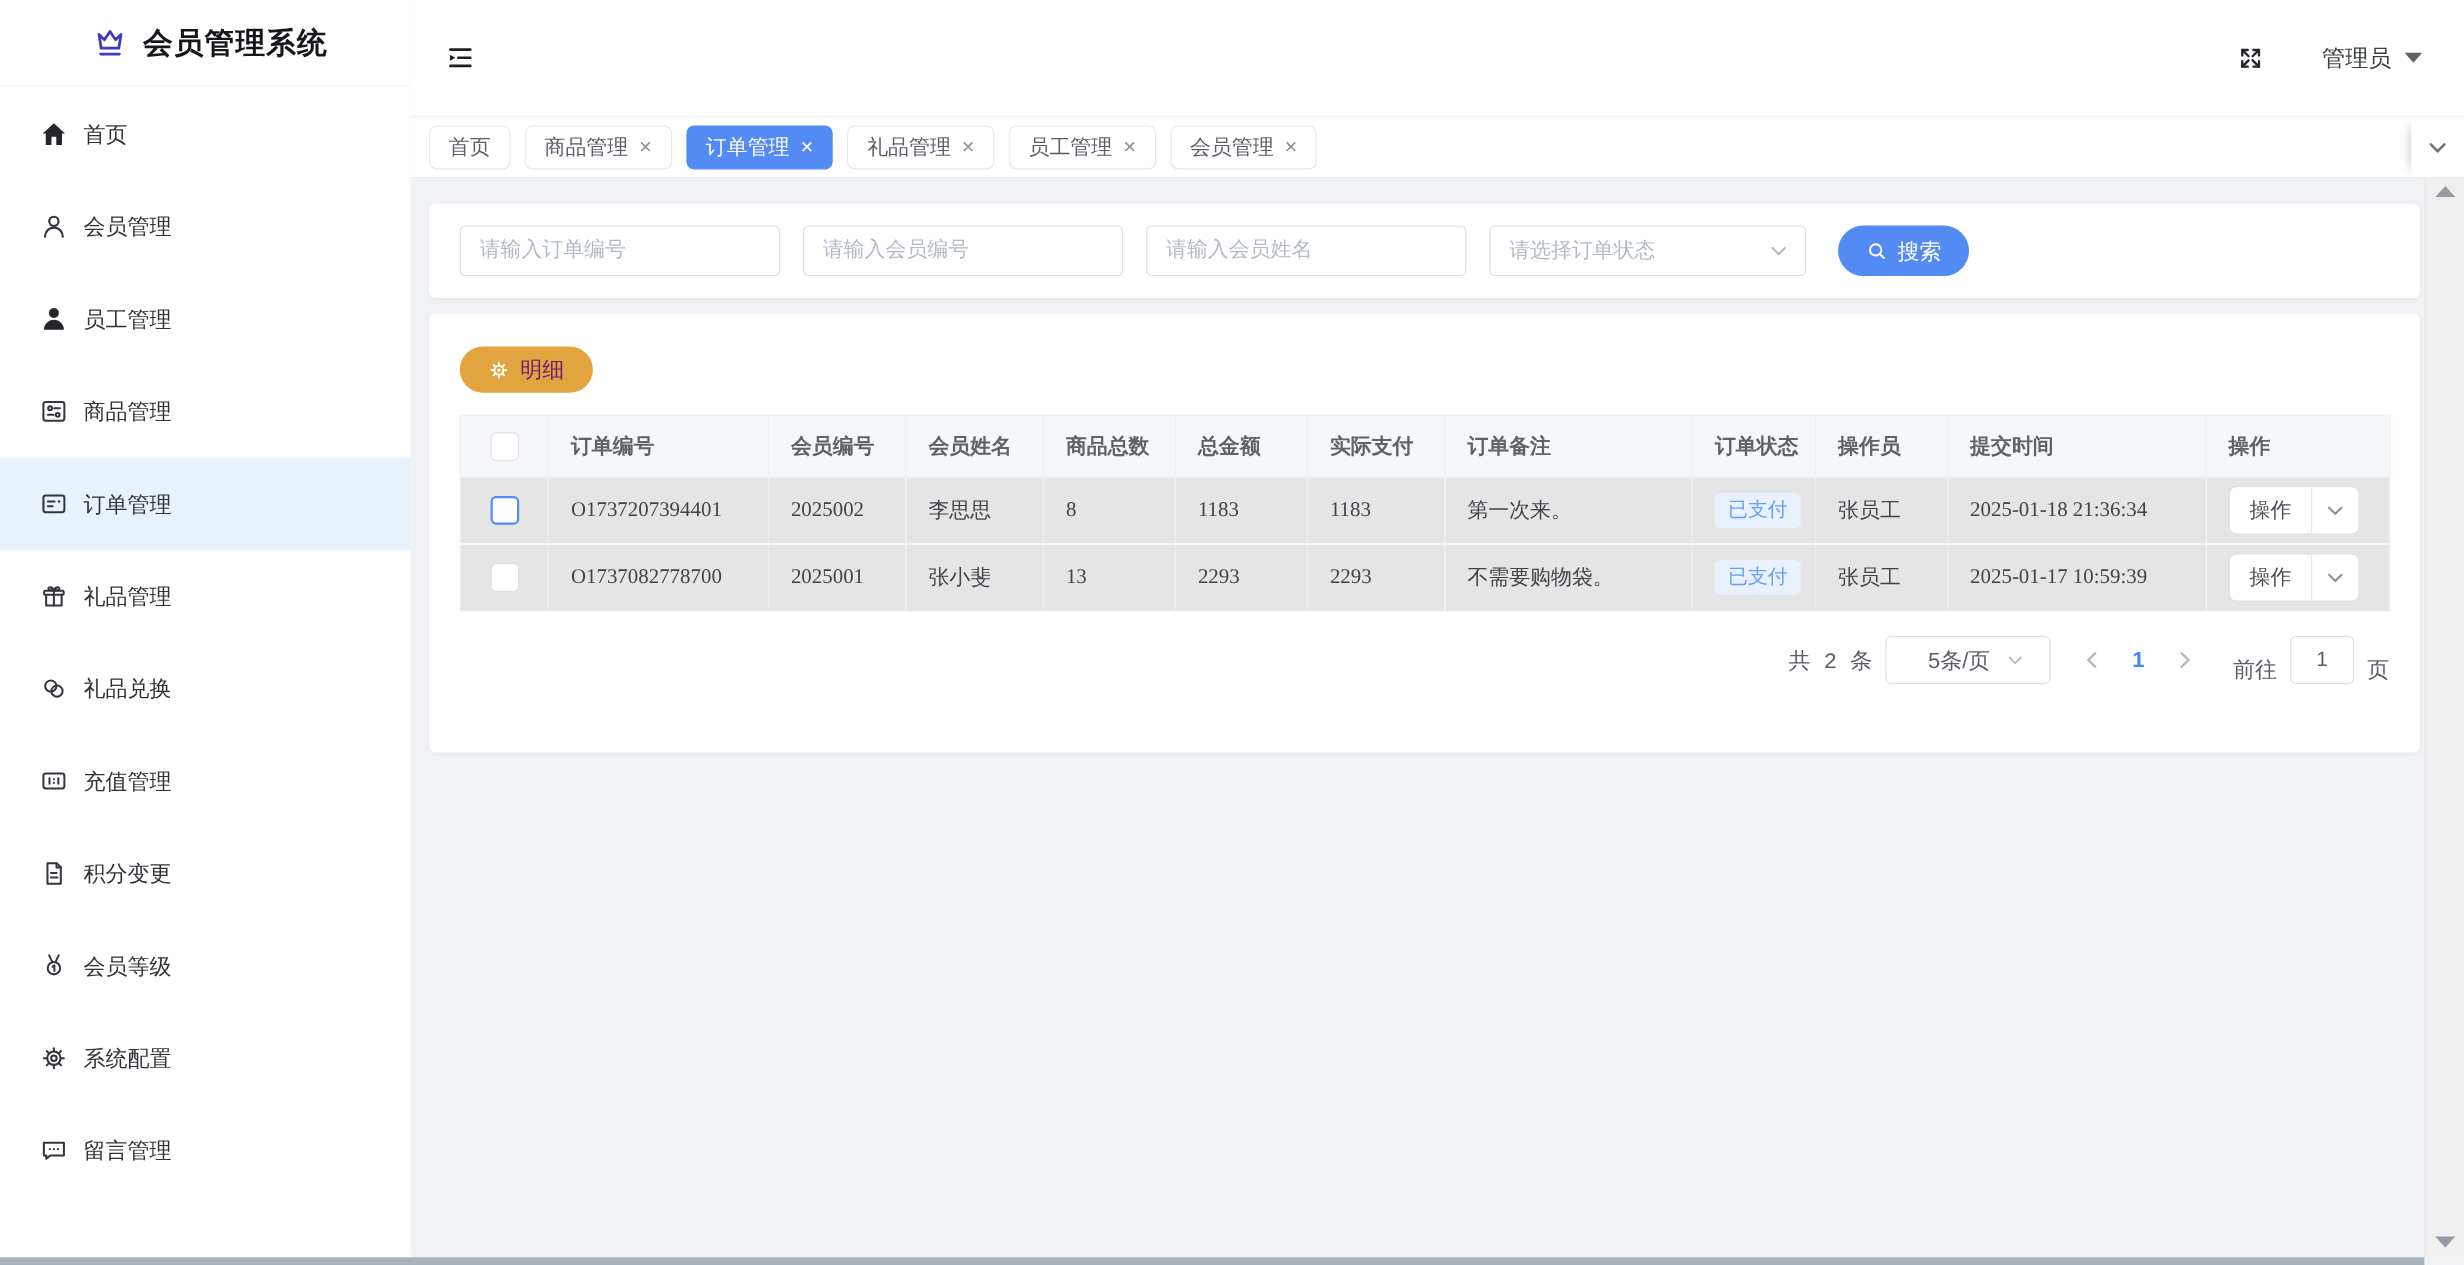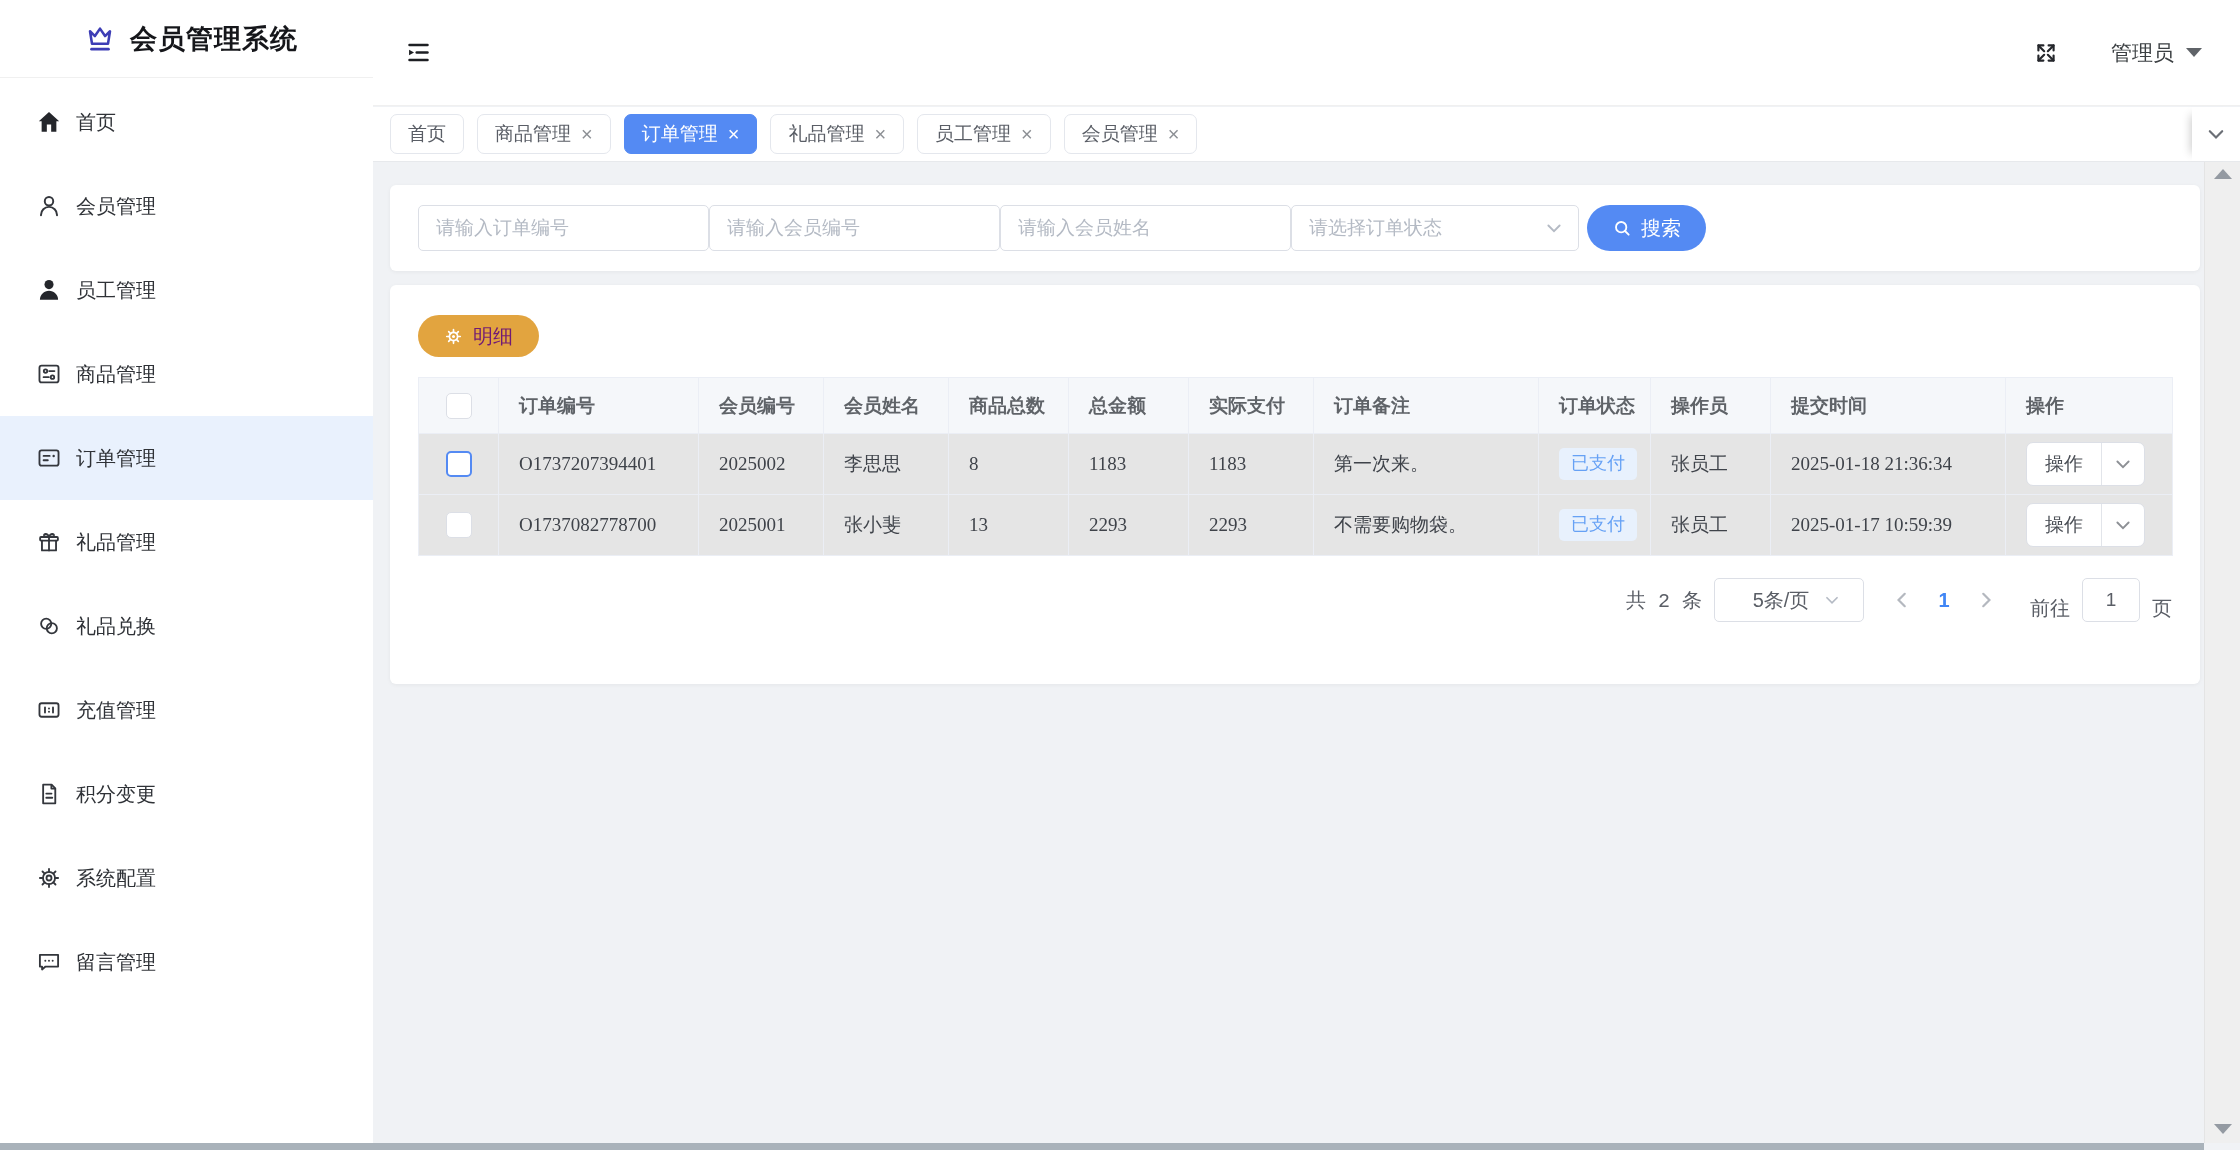--- a/index.html
+++ b/index.html
@@ -25,21 +25,21 @@
 
   
   .tabbar { position:absolute; left:373px; top:107px; width:1867px; height:55px; background:#fff; display:flex; align-items:center; padding-left:17px; gap:13px; border-bottom:1px solid #e7e9ec; z-index:2; }
   .tab { height:40px; display:inline-flex; align-items:center; padding:0 17px; border:1px solid #e4e7ed; border-radius:7px; background:#fff; font-size:19px; color:#5a5e66; gap:10px; cursor:pointer; white-space:nowrap; }
   .tab.active { background:#548af3; border-color:#548af3; color:#fff; }
   .tab-close { font-size:20px; line-height:1; color:#8d9095; }
   .tab.active .tab-close { color:#fff; }
   .tab-more { position:absolute; right:0; top:0; width:48px; height:54px; background:#fff; display:flex; align-items:center; justify-content:center; box-shadow:-9px 0 10px -8px rgba(0,0,0,.22); cursor:pointer; }
 
   
-  .search-card { position:absolute; left:390px; top:185px; width:1810px; height:86px; background:#fff; border-radius:6px; box-shadow:0 1px 4px rgba(0,0,0,.05); display:flex; align-items:center; padding:0 28px; z-index:1; }
+  .search-card { position:absolute; left:390px; top:185px; width:1810px; height:86px; background:#fff; border-radius:6px; box-shadow:0 1px 4px rgba(0,0,0,.05); display:flex; align-items:center; padding:0 28px; gap:21px; z-index:1; }
   .text-input { width:291px; height:46px; border:1px solid #dcdfe6; border-radius:5px; padding:0 17px; font-size:19px; color:#606266; outline:none; font-family:inherit; background:#fff; }
   .text-input::placeholder { color:#b4bac4; }
   .fake-select { width:288px; height:46px; border:1px solid #dcdfe6; border-radius:5px; padding:0 14px 0 17px; font-size:19px; color:#b4bac4; display:flex; align-items:center; justify-content:space-between; background:#fff; cursor:pointer; }
   .btn-search { height:46px; padding:0 25px; margin-left:8px; background:#548af3; color:#fff; border:none; border-radius:23px; font-size:20px; display:inline-flex; align-items:center; gap:9px; cursor:pointer; font-family:inherit; }
 
   .table-card { position:absolute; left:390px; top:285px; width:1810px; height:399px; background:#fff; border-radius:6px; box-shadow:0 1px 4px rgba(0,0,0,.05); padding:30px 28px 0 28px; z-index:1; }
   .btn-detail { height:42px; padding:0 26px; background:#e2a43f; color:#701a75; border:none; border-radius:21px; font-size:20px; display:inline-flex; align-items:center; gap:10px; cursor:pointer; font-family:inherit; }
 
   
   table.grid { width:1754px; border-collapse:collapse; table-layout:fixed; margin-top:20px; font-size:19px; }
@@ -170,20 +170,31 @@
     <div class="menu-item">
       <span class="mi-icon">
         <svg width="26" height="26" viewBox="0 0 24 24" fill="none" stroke="#33363c" stroke-width="1.7" stroke-linecap="round" stroke-linejoin="round">
           <path d="M6.6 3.4 H14.4 L17.8 6.8 V20.6 H6.6 Z"></path>
             <path d="M14.2 3.6 V7 H17.6"></path>
             <path d="M9.5 11.6 H14.3"></path>
             <path d="M9.5 15.5 H15"></path>
         </svg>
       </span>
       <span>积分变更</span>
+    </div>
+    <div class="menu-item">
+      <span class="mi-icon">
+        <svg width="26" height="26" viewBox="0 0 24 24" fill="none" stroke="#33363c" stroke-width="1.7" stroke-linecap="round" stroke-linejoin="round">
+          <path d="M8 3.2 L10.5 8.5"></path>
+            <path d="M16 3.2 L13.5 8.5"></path>
+            <circle cx="12" cy="14" r="5.2"></circle>
+            <path d="M10.9 12.7 L12.4 11.7 V16.4"></path>
+        </svg>
+      </span>
+      <span>会员等级</span>
     </div>
     <div class="menu-item">
       <span class="mi-icon">
         <svg width="26" height="26" viewBox="0 0 24 24" fill="none" stroke="#33363c" stroke-width="1.7" stroke-linecap="round">
           <circle cx="12" cy="12" r="5.6"></circle>
             <circle cx="12" cy="12" r="2.3"></circle>
           <path d="M17.6 12 H20.4"></path>
             <path d="M12 17.6 V20.4"></path>
             <path d="M6.4 12 H3.6"></path>
             <path d="M12 6.4 V3.6"></path>

